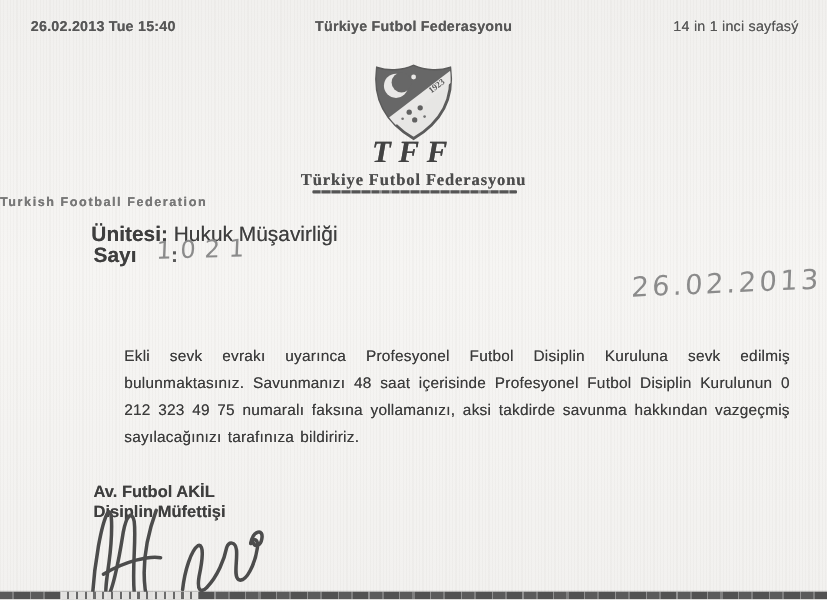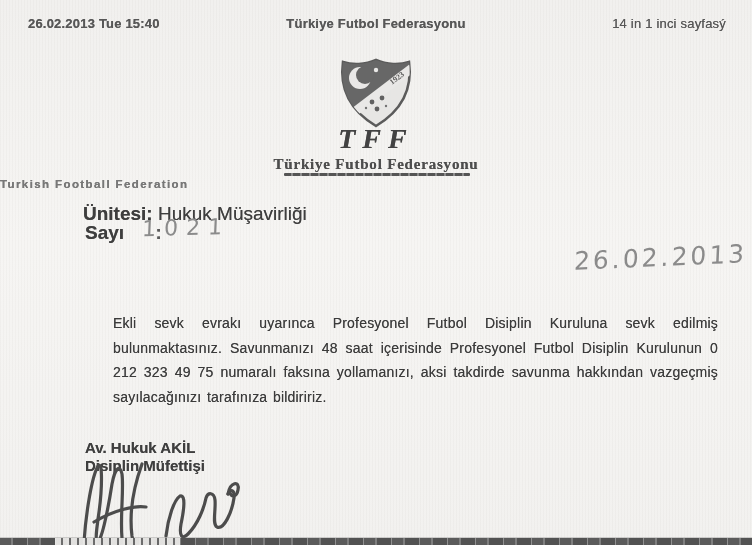--- a/index.html
+++ b/index.html
@@ -103,21 +103,21 @@
   <div class="ref-line2 scan-ink">
     <span class="ref-label">Sayı</span>
     <span class="ref-colon">:</span>
   </div>
   <div class="hw hw-number">1021</div>
 
   <div class="hw hw-date">26.02.2013</div>
 
   <div class="body-par scan-ink">Ekli sevk evrakı uyarınca Profesyonel Futbol Disiplin Kuruluna sevk edilmiş bulunmaktasınız. Savunmanızı 48 saat içerisinde Profesyonel Futbol Disiplin Kurulunun 0 212 323 49 75 numaralı faksına yollamanızı, aksi takdirde savunma hakkından vazgeçmiş sayılacağınızı tarafınıza bildiririz.</div>
 
-  <div class="signer-name scan-ink">Av. Hukuk AKİL</div>
+  <div class="signer-name scan-ink">Av. Futbol AKİL</div>
   <div class="signer-title scan-ink">Disiplin Müfettişi</div>
 
   <svg class="signature-svg" viewBox="0 0 172 95" xmlns="http://www.w3.org/2000/svg">
     <g fill="none" stroke="#4c4c4c" stroke-width="3.2" stroke-linecap="round">
       <path d="M6,92 C8,62 14,26 20,16 C25,10 24,40 21,62 C19,76 17,90 19,92 C23,94 30,60 34,34 C37,18 42,14 44,24 C46,40 42,66 44,88"></path>
       <path d="M64,14 C56,36 51,62 54,86 C55,92 56,95 57,97"></path>
       <path d="M16,72 C36,60 58,55 68,57"></path>
       <path d="M88,86 C90,68 96,50 102,46 C108,44 106,60 103,74 C101,86 104,90 110,84 C120,74 126,58 128,48 C130,42 136,42 137,50 C138,60 134,74 139,77 C146,80 154,62 156,48 C157,40 152,38 150,44"></path>
       <path d="M150,44 C152,32 162,30 160,40 C159,46 154,48 152,43"></path>
     </g>

